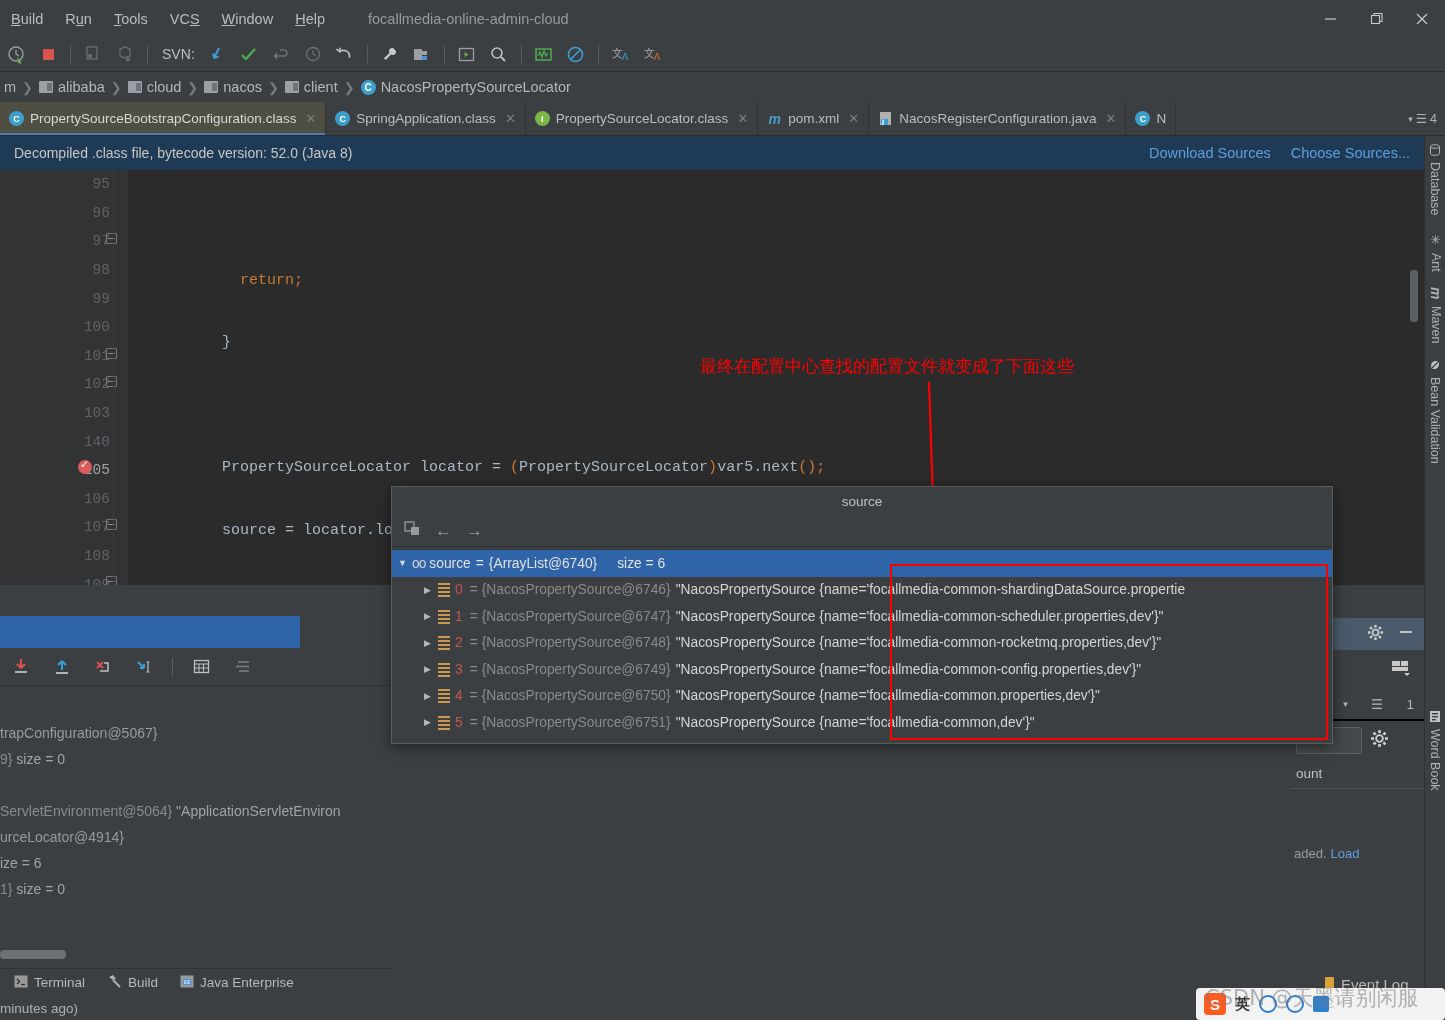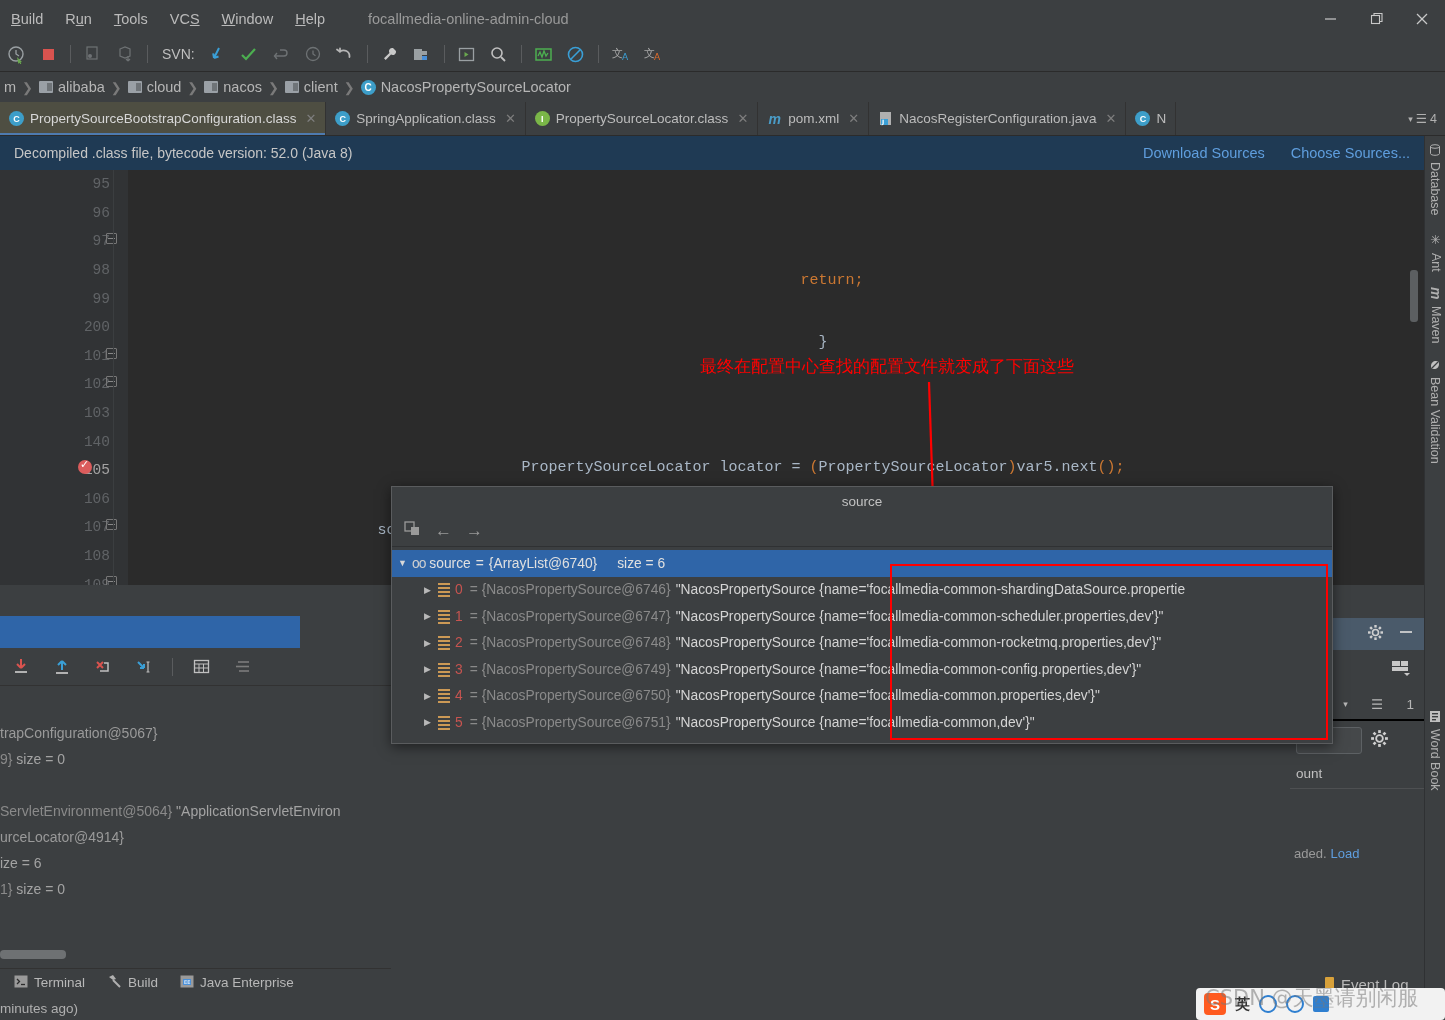--- a/index.html
+++ b/index.html
@@ -95,21 +95,21 @@
     margin-left: auto; display: flex; align-items: center;
     padding: 0 8px; color: #b0b0b0; font-size: 12.5px; gap: 3px;
   }
 
   
   .banner {
     position: absolute; left: 0; top: 136px; width: 1424px; height: 34px;
     background: #1f3a54; display: flex; align-items: center;
     padding: 0 14px; font-size: 14px; color: #c6c6c6;
   }
-  .banner .links { margin-left: auto; display: flex; gap: 26px; }
+  .banner .links { margin-left: auto; display: flex; gap: 20px; }
   .banner .links a { color: #5f9ede; text-decoration: none; font-size: 14.5px; }
 
   
   .editor {
     position: absolute; left: 0; top: 170px; width: 1424px; height: 415px;
     background: #2b2b2b; overflow: hidden;
   }
   .gutter {
     position: absolute; left: 0; top: 0; width: 128px; height: 100%;
     background: #313335;
@@ -125,21 +125,21 @@
     position: absolute; left: 106px; width: 11px; height: 11px;
     border: 1px solid #777; border-radius: 1px;
   }
   .fold::after {
     content:''; position:absolute; left:1px; top:4px; width:7px; height:1px;
     background:#888;
   }
   .code {
     position: absolute; left: 128px; top: 0; right: 0; height: 100%;
     font-family: "Liberation Mono", monospace; font-size: 15px;
-    white-space: pre; color: #a9b7c6; text-align: center;
+    white-space: pre; color: #a9b7c6;
   }
   .cline { height: 28.6px; line-height: 28.6px; padding-left: 4px; }
   .kw { color: #cc7832; }
   .hint { color: #808080; font-style: italic; }
   .vline {
     position: absolute; top: 0; bottom: 0; width: 1px; background: #3b3e40;
   }
   .bp {
     position: absolute; left: 78px; width: 14px; height: 14px;
     background: #db5c5c; border-radius: 50%;
@@ -563,21 +563,21 @@
     </span>
   </div>
 
   <div class="editor">
     <div class="gutter">
       <div class="gutter-line">95</div>
       <div class="gutter-line">96</div>
       <div class="gutter-line">97</div>
       <div class="gutter-line">98</div>
       <div class="gutter-line">99</div>
-      <div class="gutter-line">200</div>
+      <div class="gutter-line">100</div>
       <div class="gutter-line">101</div>
       <div class="gutter-line">102</div>
       <div class="gutter-line">103</div>
       <div class="gutter-line">140</div>
       <div class="gutter-line cur">105</div>
       <div class="gutter-line">106</div>
       <div class="gutter-line">107</div>
       <div class="gutter-line">108</div>
       <div class="gutter-line">109</div>
       <div class="fold" style="top:63px"></div>

